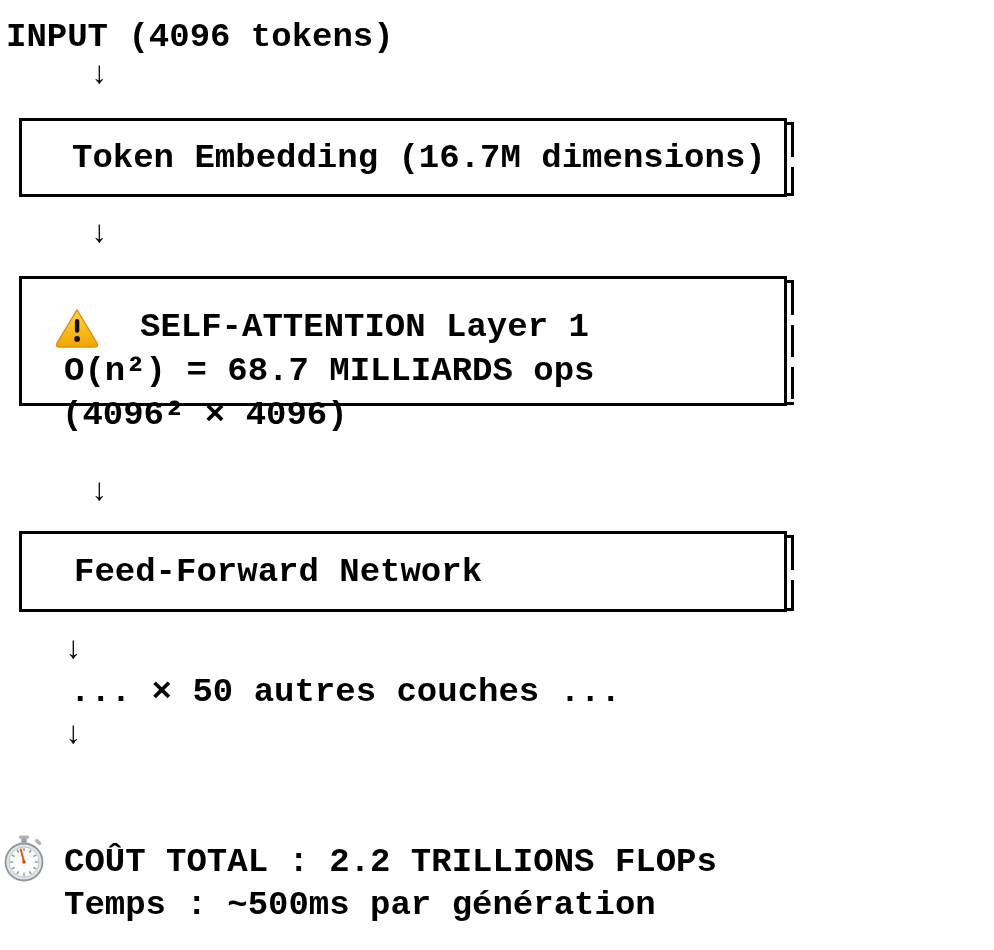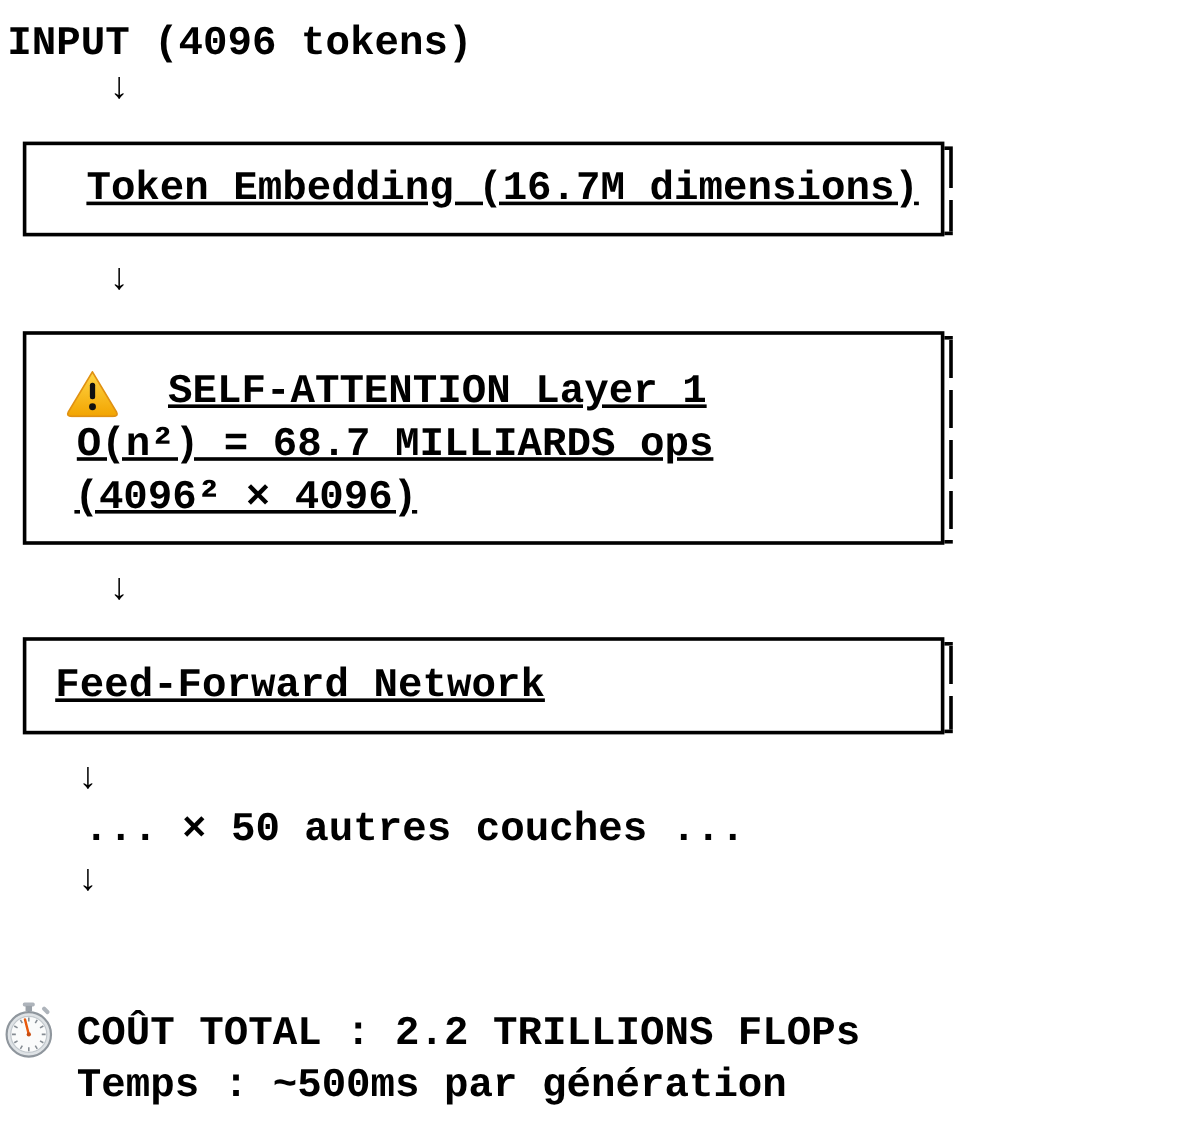--- a/index.html
+++ b/index.html
@@ -26,39 +26,38 @@
     font-weight:normal;
     white-space:pre;
   }
   .box{
     position:absolute;
     left:19px;
     width:768px;
     box-sizing:border-box;
     border:3px solid #000;
     background:#fff;
-    text-decoration:underline;
   }
   
   .bracket{
     position:absolute;
     right:-10px;top:1px;bottom:-2px;width:7px;
     border-top:3px solid #000;
     border-bottom:3px solid #000;
     pointer-events:none;
   }
   .bracket::after{
     content:"";
     position:absolute;
     right:0;top:0;bottom:0;width:3px;
     background:repeating-linear-gradient(180deg,#000 0 32px,transparent 32px 42px);
   }
   .box-embedding{top:118px;height:79px;display:flex;align-items:center;padding-left:50px;}
-  .box-attention{top:276px;height:178px;padding-top:26px;}
-  .box-ffn{top:531px;height:81px;display:flex;align-items:center;padding-left:24px;}
+  .box-attention{top:276px;height:130px;padding-top:26px;}
+  .box-ffn{top:531px;height:81px;display:flex;align-items:center;padding-left:52px;}
   .attn-row{height:44px;display:flex;align-items:center;white-space:pre;font-size:34px;}
   .attn-row.title-row{padding-left:32px;}
   .attn-row.ops-row{padding-left:42px;}
   .attn-row.shape-row{padding-left:40px;}
   .attn-title{margin-left:40px;}
   .warning-svg{width:46px;height:41px;flex:0 0 auto;}
   .goulot{left:810px;top:358px;}
   .input-label{left:6px;top:20px;}
   .output-label{left:4px;top:750px;}
   .layers-note{left:70px;top:675px;}

